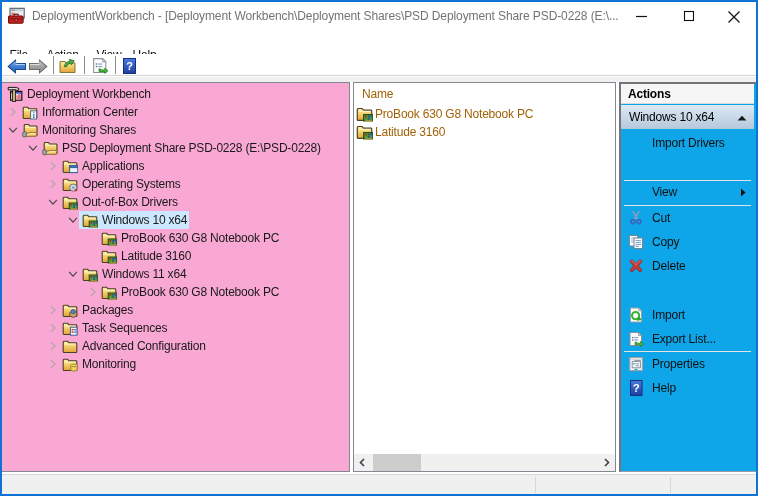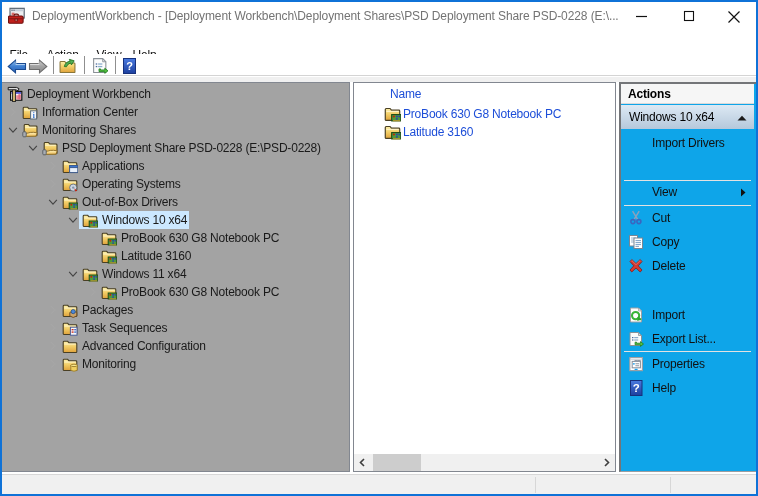--- a/index.html
+++ b/index.html
@@ -9,34 +9,34 @@
   
   #winborder { position:absolute; left:0; top:0; width:758px; height:496px; border:2px solid #0f72d7; border-top-width:2px; pointer-events:none; z-index:50; }
   #titlebar { position:absolute; left:2px; top:2px; width:754px; height:28px; background:#fff; }
   #title { position:absolute; left:30px; top:7px; font-size:12px; letter-spacing:-0.1px; color:#737373; white-space:nowrap; }
   #menubar { position:absolute; left:2px; top:30px; width:754px; height:24px; background:#fff; font-size:12px; color:#111; }
   #menubar span { position:absolute; top:18px;text-decoration:underline; }
   #toolbar { position:absolute; left:2px; top:54px; width:754px; height:22px; background:#fff; border-bottom:1px solid #d4d4d4; }
   #gapstrip { position:absolute; left:2px; top:77px; width:754px; height:5px; background:#f0f0f0; }
   .tbsep { position:absolute; top:2px; width:1px; height:18px; background:#8f8f8f; }
   
-  #treepanel { position:absolute; left:2px; top:82px; width:348px; height:390px; background:#a3a3a3; border:1px solid #828790; border-left:none;text-align:center; }
+  #treepanel { position:absolute; left:2px; top:82px; width:348px; height:390px; background:#f9a8d4; border:1px solid #828790; border-left:none;text-align:center; }
   #listpanel { position:absolute; left:353px; top:82px; width:263px; height:390px; background:#fff; border:1px solid #828790; }
   #actpanel  { position:absolute; left:619px; top:82px; width:140px; height:390px; background:#0ea5e9; border:1px solid #9b9da1; border-left:2px solid #737578; border-top:2px solid #737578; }
   
   #statusbar { position:absolute; left:2px; top:474px; width:754px; height:20px; background:#f0f0f0; border-top:1px solid #d7d7d7; }
   .stsep { position:absolute; top:2px; width:1px; height:16px; background:#d7d7d7; }
   
   .trow { position:absolute; height:18px; font-size:12px; color:#1a1a1a; white-space:nowrap; }
   .trow .txt { position:absolute; top:2px; }
   .chev { position:absolute; top:3px; width:12px; height:12px; }
   .ticon { position:absolute; top:1px; width:16px; height:16px; }
   .sel { position:absolute; background:#cbe8f6; background:#cce8ff; }
   
-  .lrow { position:absolute; height:18px; font-size:12px; color:#1d4ed8; white-space:nowrap;margin-left:28px; }
+  .lrow { position:absolute; height:18px; font-size:12px; color:#a16207; white-space:nowrap; }
   
   .arow { position:absolute; left:0; width:134px; height:24px; font-size:12px; color:#111; }
   .arow .atxt { position:absolute; left:31px; top:5px; white-space:nowrap; }
   .arow .aicon { position:absolute; left:7px; top:4px; width:16px; height:16px; }
   .asep { position:absolute; left:3px; width:127px; height:1px; background:#e2e2e2; }
 </style>
 </head>
 <body>
 <svg width="0" height="0" style="position:absolute">
 <defs>

